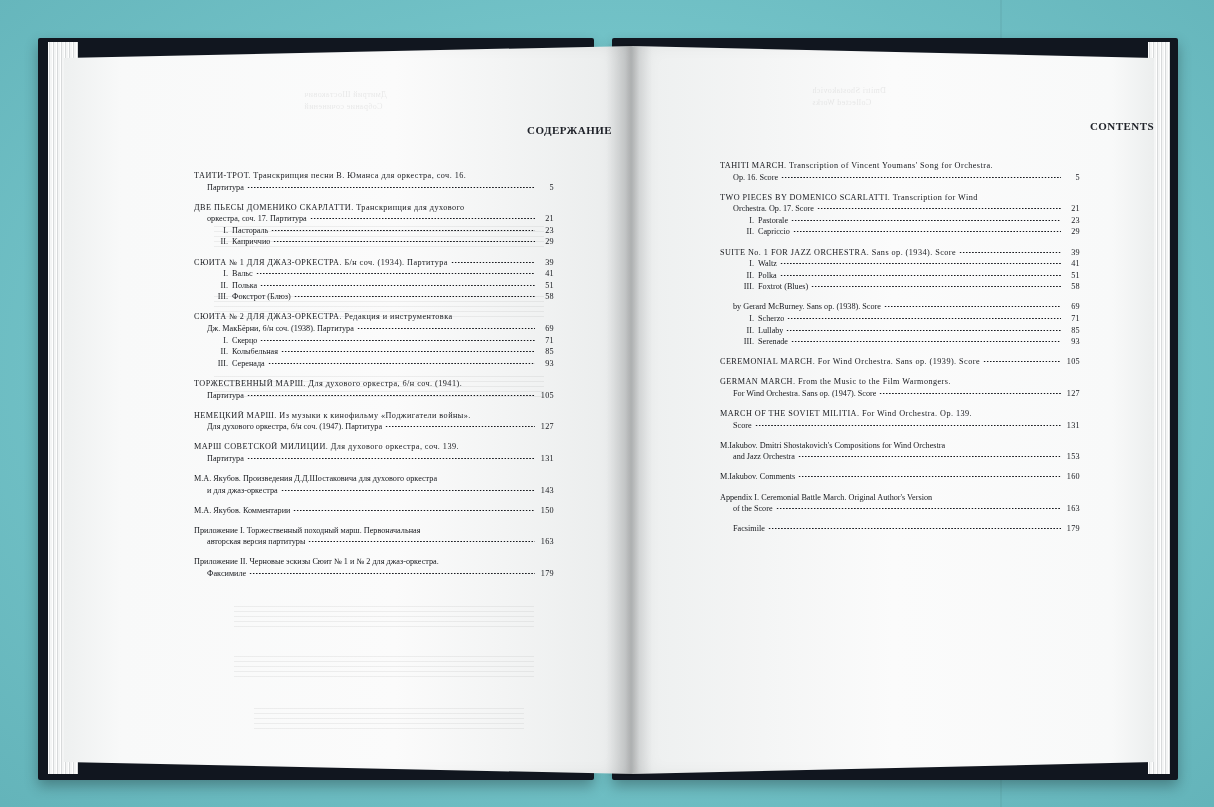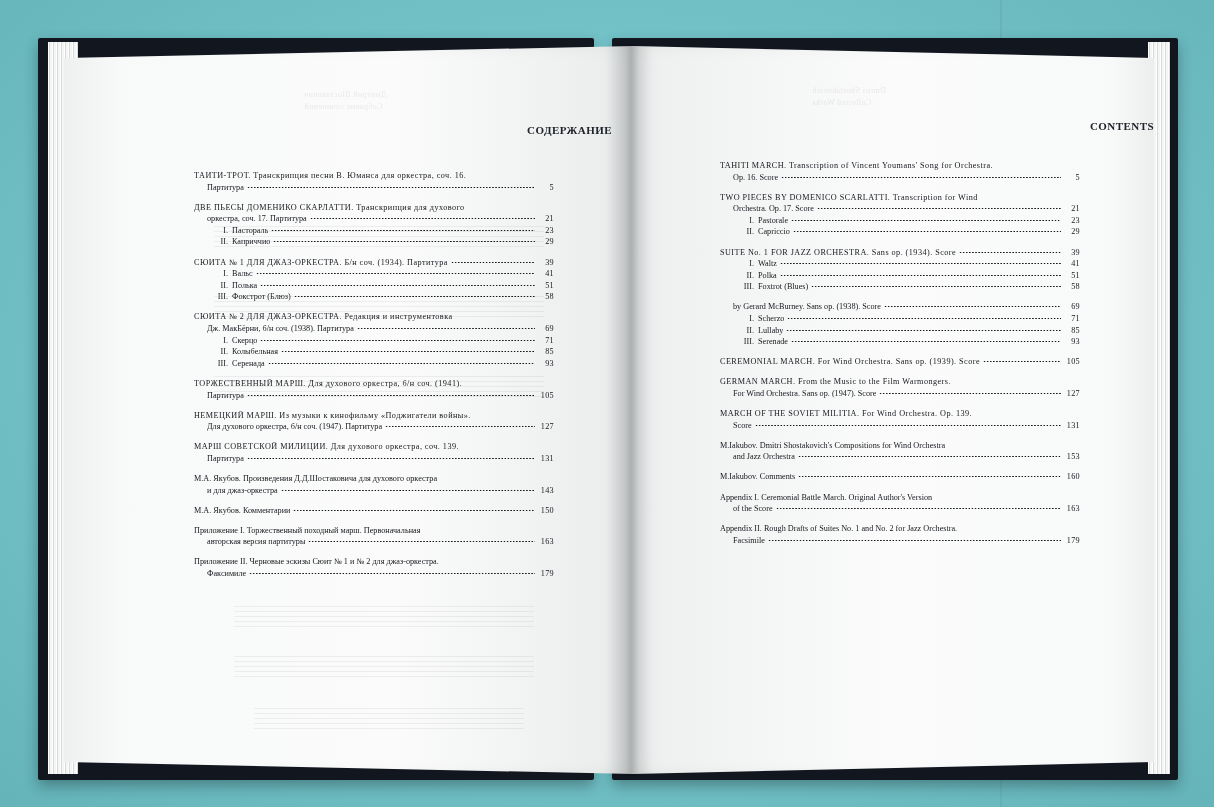--- a/index.html
+++ b/index.html
@@ -528,25 +528,20 @@
               <span class="dots"></span>
               <span class="pg"></span>
             </div>
             <div class="line lvl1">
               <span class="txt">of the Score</span>
               <span class="dots"></span>
               <span class="pg">163</span>
             </div>
           </div>
           <div class="entry">
-            <div class="line lvl0 nodots">
-              <span class="txt"><span class="ital">Appendix II.</span> Rough Drafts of Suites No. 1 and No. 2 for Jazz Orchestra.</span>
-              <span class="dots"></span>
-              <span class="pg"></span>
-            </div>
             <div class="line lvl1">
               <span class="txt">Facsimile</span>
               <span class="dots"></span>
               <span class="pg">179</span>
             </div>
           </div>
         </div>
     </div>
   </div>
 

